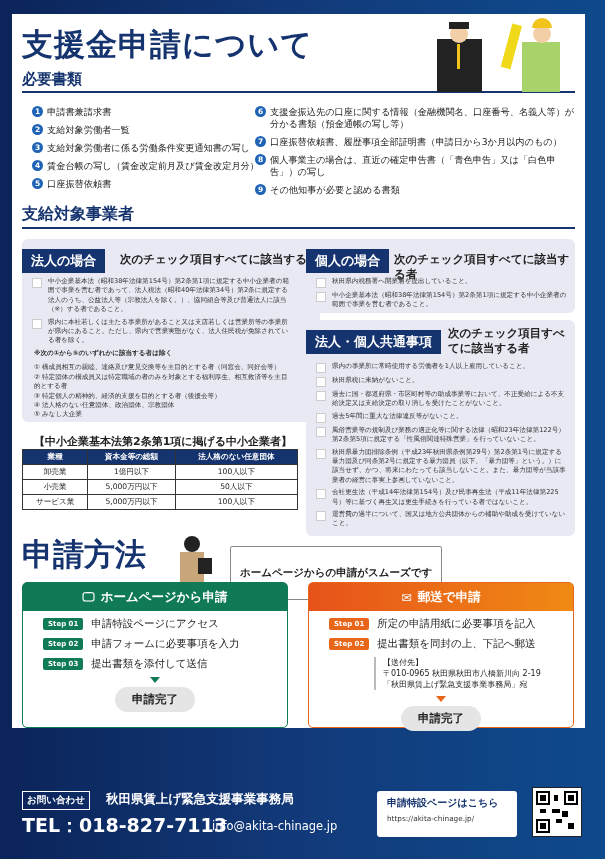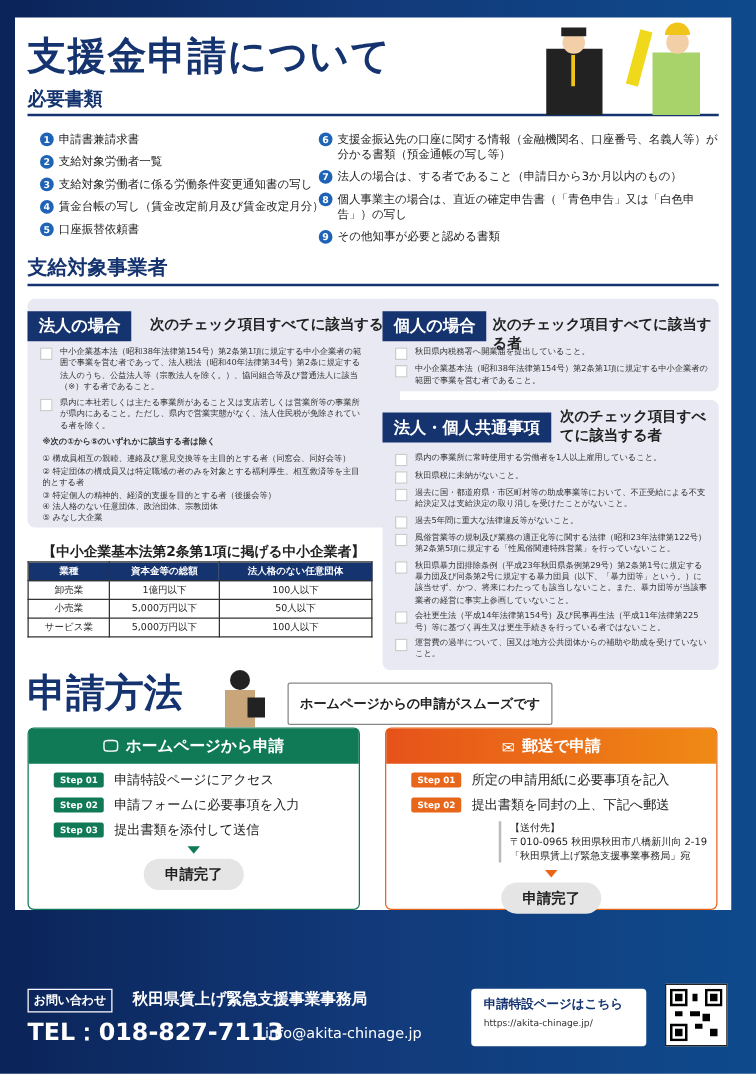--- a/index.html
+++ b/index.html
@@ -18,21 +18,21 @@
 .chk{position:absolute;font-size:6.6px;line-height:9.4px;color:#333}
 .chk .row{display:flex;gap:6px;margin-bottom:3px}
 .cb{width:10px;height:10px;background:#fff;border:1px solid #ccc;flex:none;margin-top:1px}
 .excl{position:absolute;font-size:6.6px;line-height:9.4px;color:#333}
 .excl .hd{font-weight:bold;margin-bottom:5px}
 .tbltitle{position:absolute;left:22px;top:420px;font-size:11px;font-weight:bold}
 table{position:absolute;left:10px;top:435px;width:276px;border-collapse:collapse;font-size:7.6px}
 th{background:#15336e;color:#fff;font-weight:bold;padding:2px;border:1px solid #333;height:14px}
 td{border:1px solid #333;text-align:center;padding:2px;height:14.5px}
 .mtitle{position:absolute;left:10px;top:520px;font-size:31px;font-weight:bold;color:#15336e}
-.bubble{position:absolute;left:218px;top:532px;border:1px solid #888;background:#fff;padding:9px 9px;font-size:10.5px;font-weight:bold;border-radius:2px}
+.bubble{position:absolute;left:218px;top:532px;border:1px solid #888;background:#fff;padding:19px 9px;font-size:10.5px;font-weight:bold;border-radius:2px}
 .method{position:absolute;top:568px;width:266px;height:146px;border:1.5px solid;border-radius:5px;background:#fff}
 .mhead{height:28px;color:#fff;font-weight:bold;font-size:12.5px;display:flex;align-items:center;justify-content:center;gap:6px;border-radius:3px 3px 0 0}
 .step{display:flex;align-items:center;gap:8px;font-size:10.5px;margin:6px 0 0 20px}
 .sb{color:#fff;font-size:7px;font-weight:bold;padding:2px 5px;border-radius:2px}
 .arrow{width:0;height:0;border-left:5px solid transparent;border-right:5px solid transparent;margin:6px auto 4px}
 .done{display:block;width:80px;margin:0 auto;background:#e5e5e5;border-radius:13px;text-align:center;font-weight:bold;font-size:11.5px;padding:5px 0}
 .addr{margin:6px 0 0 82px;border-left:2px solid #bbb;padding-left:7px;font-size:8px;line-height:11px}
 .ask{position:absolute;left:22px;top:791px;border:1px solid #fff;color:#fff;font-size:9.5px;font-weight:bold;padding:2px 4px}
 .org{position:absolute;left:106px;top:791px;color:#fff;font-weight:bold;font-size:12.5px}
 .tel{position:absolute;left:22px;top:813px;color:#fff;font-weight:bold;font-size:19px}
@@ -81,21 +81,21 @@
         <span>口座振替依頼書</span>
       </li>
   </ul>
   <ul class="docs" style="left:243px;top:92px;width:320px">
     <li>
         <span class="num">6</span>
         <span>支援金振込先の口座に関する情報（金融機関名、口座番号、名義人等）が分かる書類（預金通帳の写し等）</span>
       </li>
     <li>
         <span class="num">7</span>
-        <span>法人の場合は、する者であること（申請日から3か月以内のもの）</span>
+        <span>口座振替依頼書、履歴事項全部証明書（申請日から3か月以内のもの）</span>
       </li>
     <li>
         <span class="num">8</span>
         <span>個人事業主の場合は、直近の確定申告書（「青色申告」又は「白色申告」）の写し</span>
       </li>
     <li>
         <span class="num">9</span>
         <span>その他知事が必要と認める書類</span>
       </li>
   </ul>
@@ -241,21 +241,21 @@
         <span>郵送で申請</span>
       </div>
     <div class="step">
         <span class="sb" style="background:#e8661a">Step 01</span>
         <span>所定の申請用紙に必要事項を記入</span>
       </div>
     <div class="step">
         <span class="sb" style="background:#e8661a">Step 02</span>
         <span>提出書類を同封の上、下記へ郵送</span>
       </div>
-    <div class="addr" style="margin-left:90px">
+    <div class="addr" style="margin-left:65px">
         <div>【送付先】</div>
         <div>〒010-0965 秋田県秋田市八橋新川向 2-19</div>
         <div>「秋田県賃上げ緊急支援事業事務局」宛</div>
       </div>
     <div class="arrow" style="border-top:6px solid #e8661a"></div>
     <span class="done">申請完了</span>
   </div>
 </div>
 
 <div class="ask">お問い合わせ</div>

